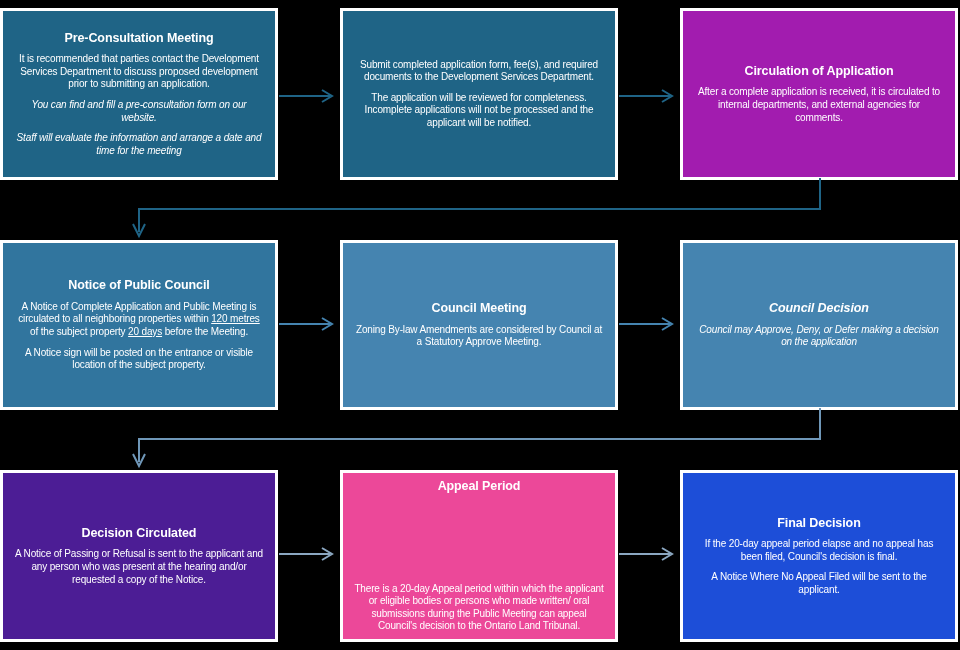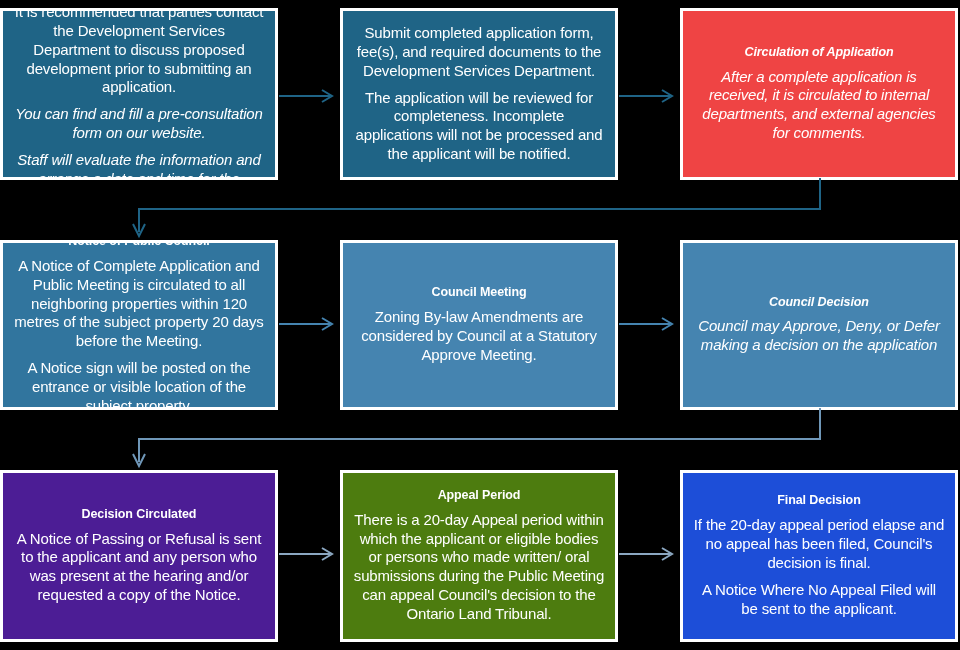--- a/index.html
+++ b/index.html
@@ -38,27 +38,27 @@
   }
   .node .title {
     font-weight: bold;
     font-size: 12.5px;
     line-height: 1.25;
     margin: 0 0 7px 0;
     letter-spacing: -0.1px;
   }
   .node p {
     margin: 0 0 8px 0;
-    font-size: 15px;
+    font-size: 10px;
     line-height: 1.26;
     letter-spacing: -0.15px;
   }
   .node p:last-child { margin-bottom: 0; }
   .node p.italic { font-style: italic; }
-  .node .u { }
+  .node .u { text-decoration: underline; }
 
   
   .row1 { top: 8px;   height: 172px; }
   .row2 { top: 240px; height: 170px; }
   .row3 { top: 470px; height: 172px; }
 
   
   .col1 { left: 0px;   width: 278px; }
   .col2 { left: 340px; width: 278px; }
   .col3 { left: 680px; width: 278px; }
@@ -84,21 +84,21 @@
     <p>It is recommended that parties contact the Development Services Department to discuss proposed development prior to submitting an application.</p>
     <p class="italic">You can find and fill a pre-consultation form on our website.</p>
     <p class="italic">Staff will evaluate the information and arrange a date and time for the meeting</p>
   </div>
 
   <div class="node row1 col2" style="background:#1f6486;">
     <p>Submit completed application form, fee(s), and required documents to the Development Services Department.</p>
     <p>The application will be reviewed for completeness. Incomplete applications will not be processed and the applicant will be notified.</p>
   </div>
 
-  <div class="node row1 col3" style="background:#ef4444;font-style:italic;">
+  <div class="node row1 col3" style="background:#a21caf;">
     <div class="title">Circulation of Application</div>
     <p>After a complete application is received, it is circulated to internal departments, and external agencies for comments.</p>
   </div>
 
   <div class="node row2 col1" style="background:#31759e;">
     <div class="title">Notice of Public Council</div>
     <p id="notice-para">A Notice of Complete Application and Public Meeting is circulated to all neighboring properties within <span class="u">120 metres </span> of the subject property <span class="u">20 days</span> before the Meeting.</p>
     <p>A Notice sign will be posted on the entrance or visible location of the subject property.</p>
   </div>
 
@@ -110,21 +110,21 @@
   <div class="node row2 col3" style="background:#4584b0;font-style:italic;">
     <div class="title">Council Decision</div>
     <p>Council may Approve, Deny, or Defer making a decision on the application</p>
   </div>
 
   <div class="node row3 col1" style="background:#4c1d95;">
     <div class="title">Decision Circulated</div>
     <p>A Notice of Passing or Refusal is sent to the applicant and any person who was present at the hearing and/or requested a copy of the Notice.</p>
   </div>
 
-  <div class="node row3 col2" style="background:#4d7c0f;">
+  <div class="node row3 col2" style="background:#ec4899;justify-content:space-between;">
     <div class="title">Appeal Period</div>
     <p>There is a 20-day Appeal period within which the applicant or eligible bodies or persons who made written/ oral submissions during the Public Meeting can appeal Council's decision to the Ontario Land Tribunal.</p>
   </div>
 
   <div class="node row3 col3" style="background:#1d4ed8;">
     <div class="title">Final Decision</div>
     <p>If the 20-day appeal period elapse and no appeal has been filed, Council's decision is final.</p>
     <p>A Notice Where No Appeal Filed will be sent to the applicant.</p>
   </div>
 

